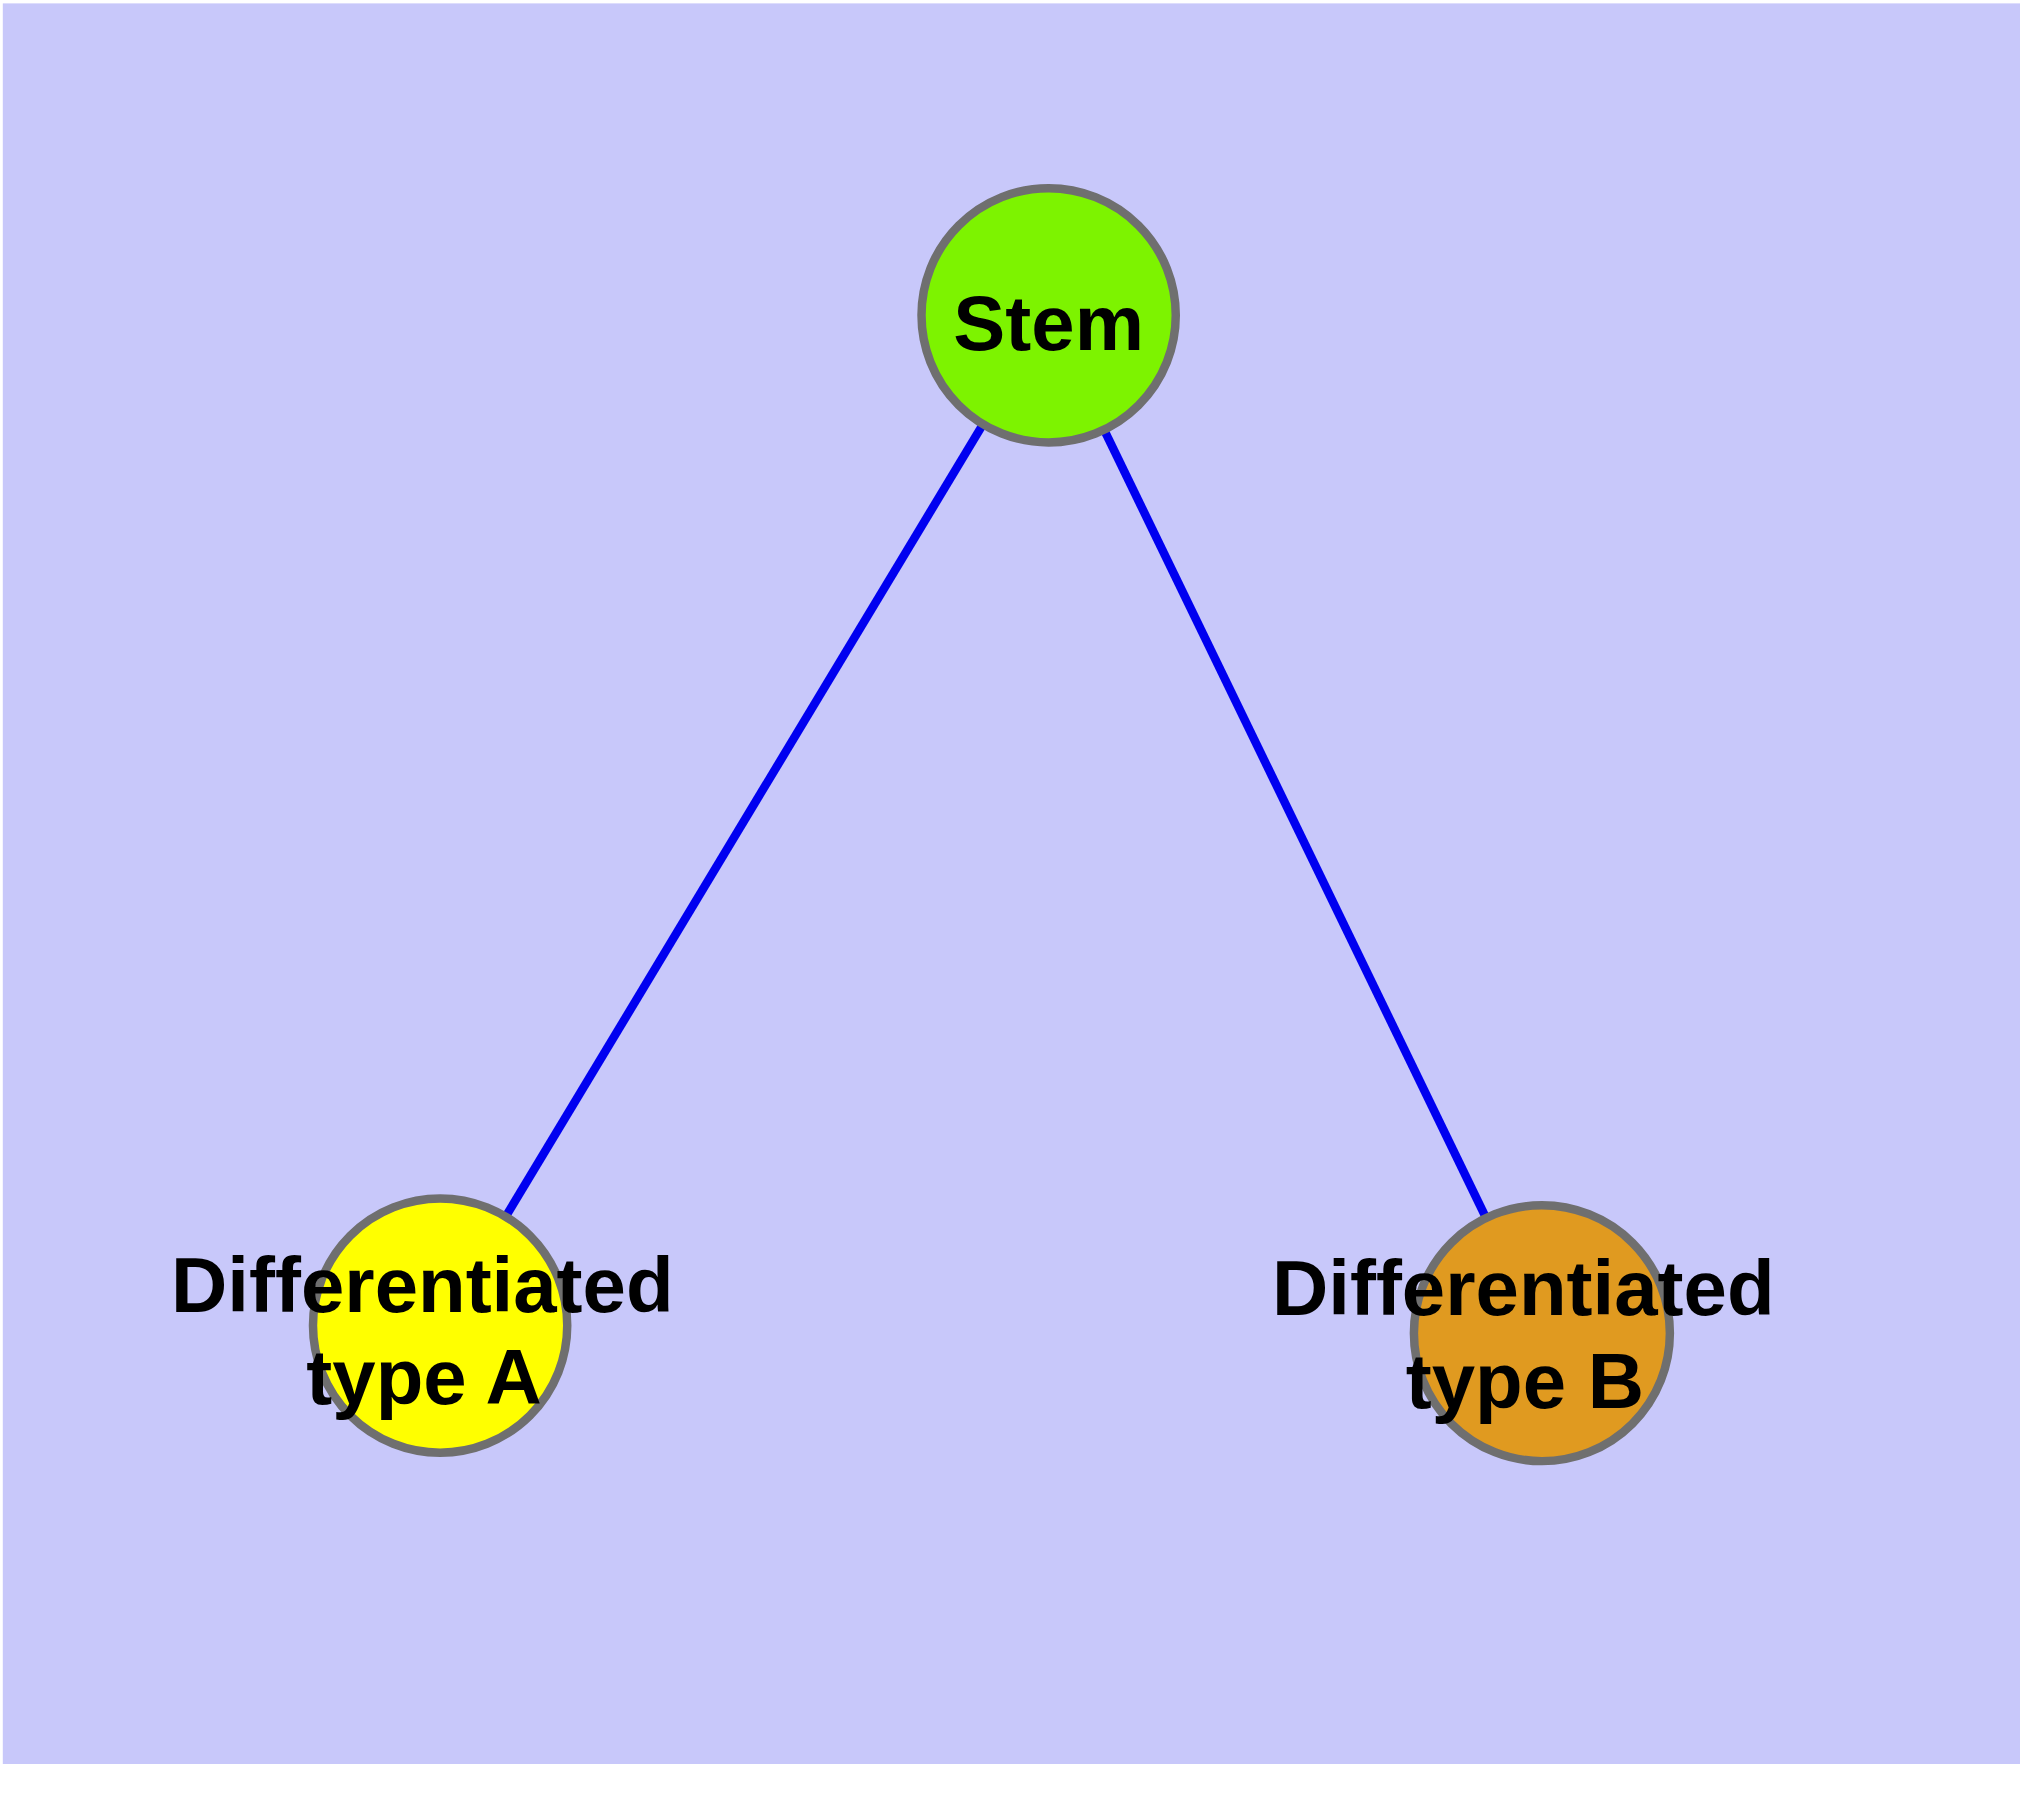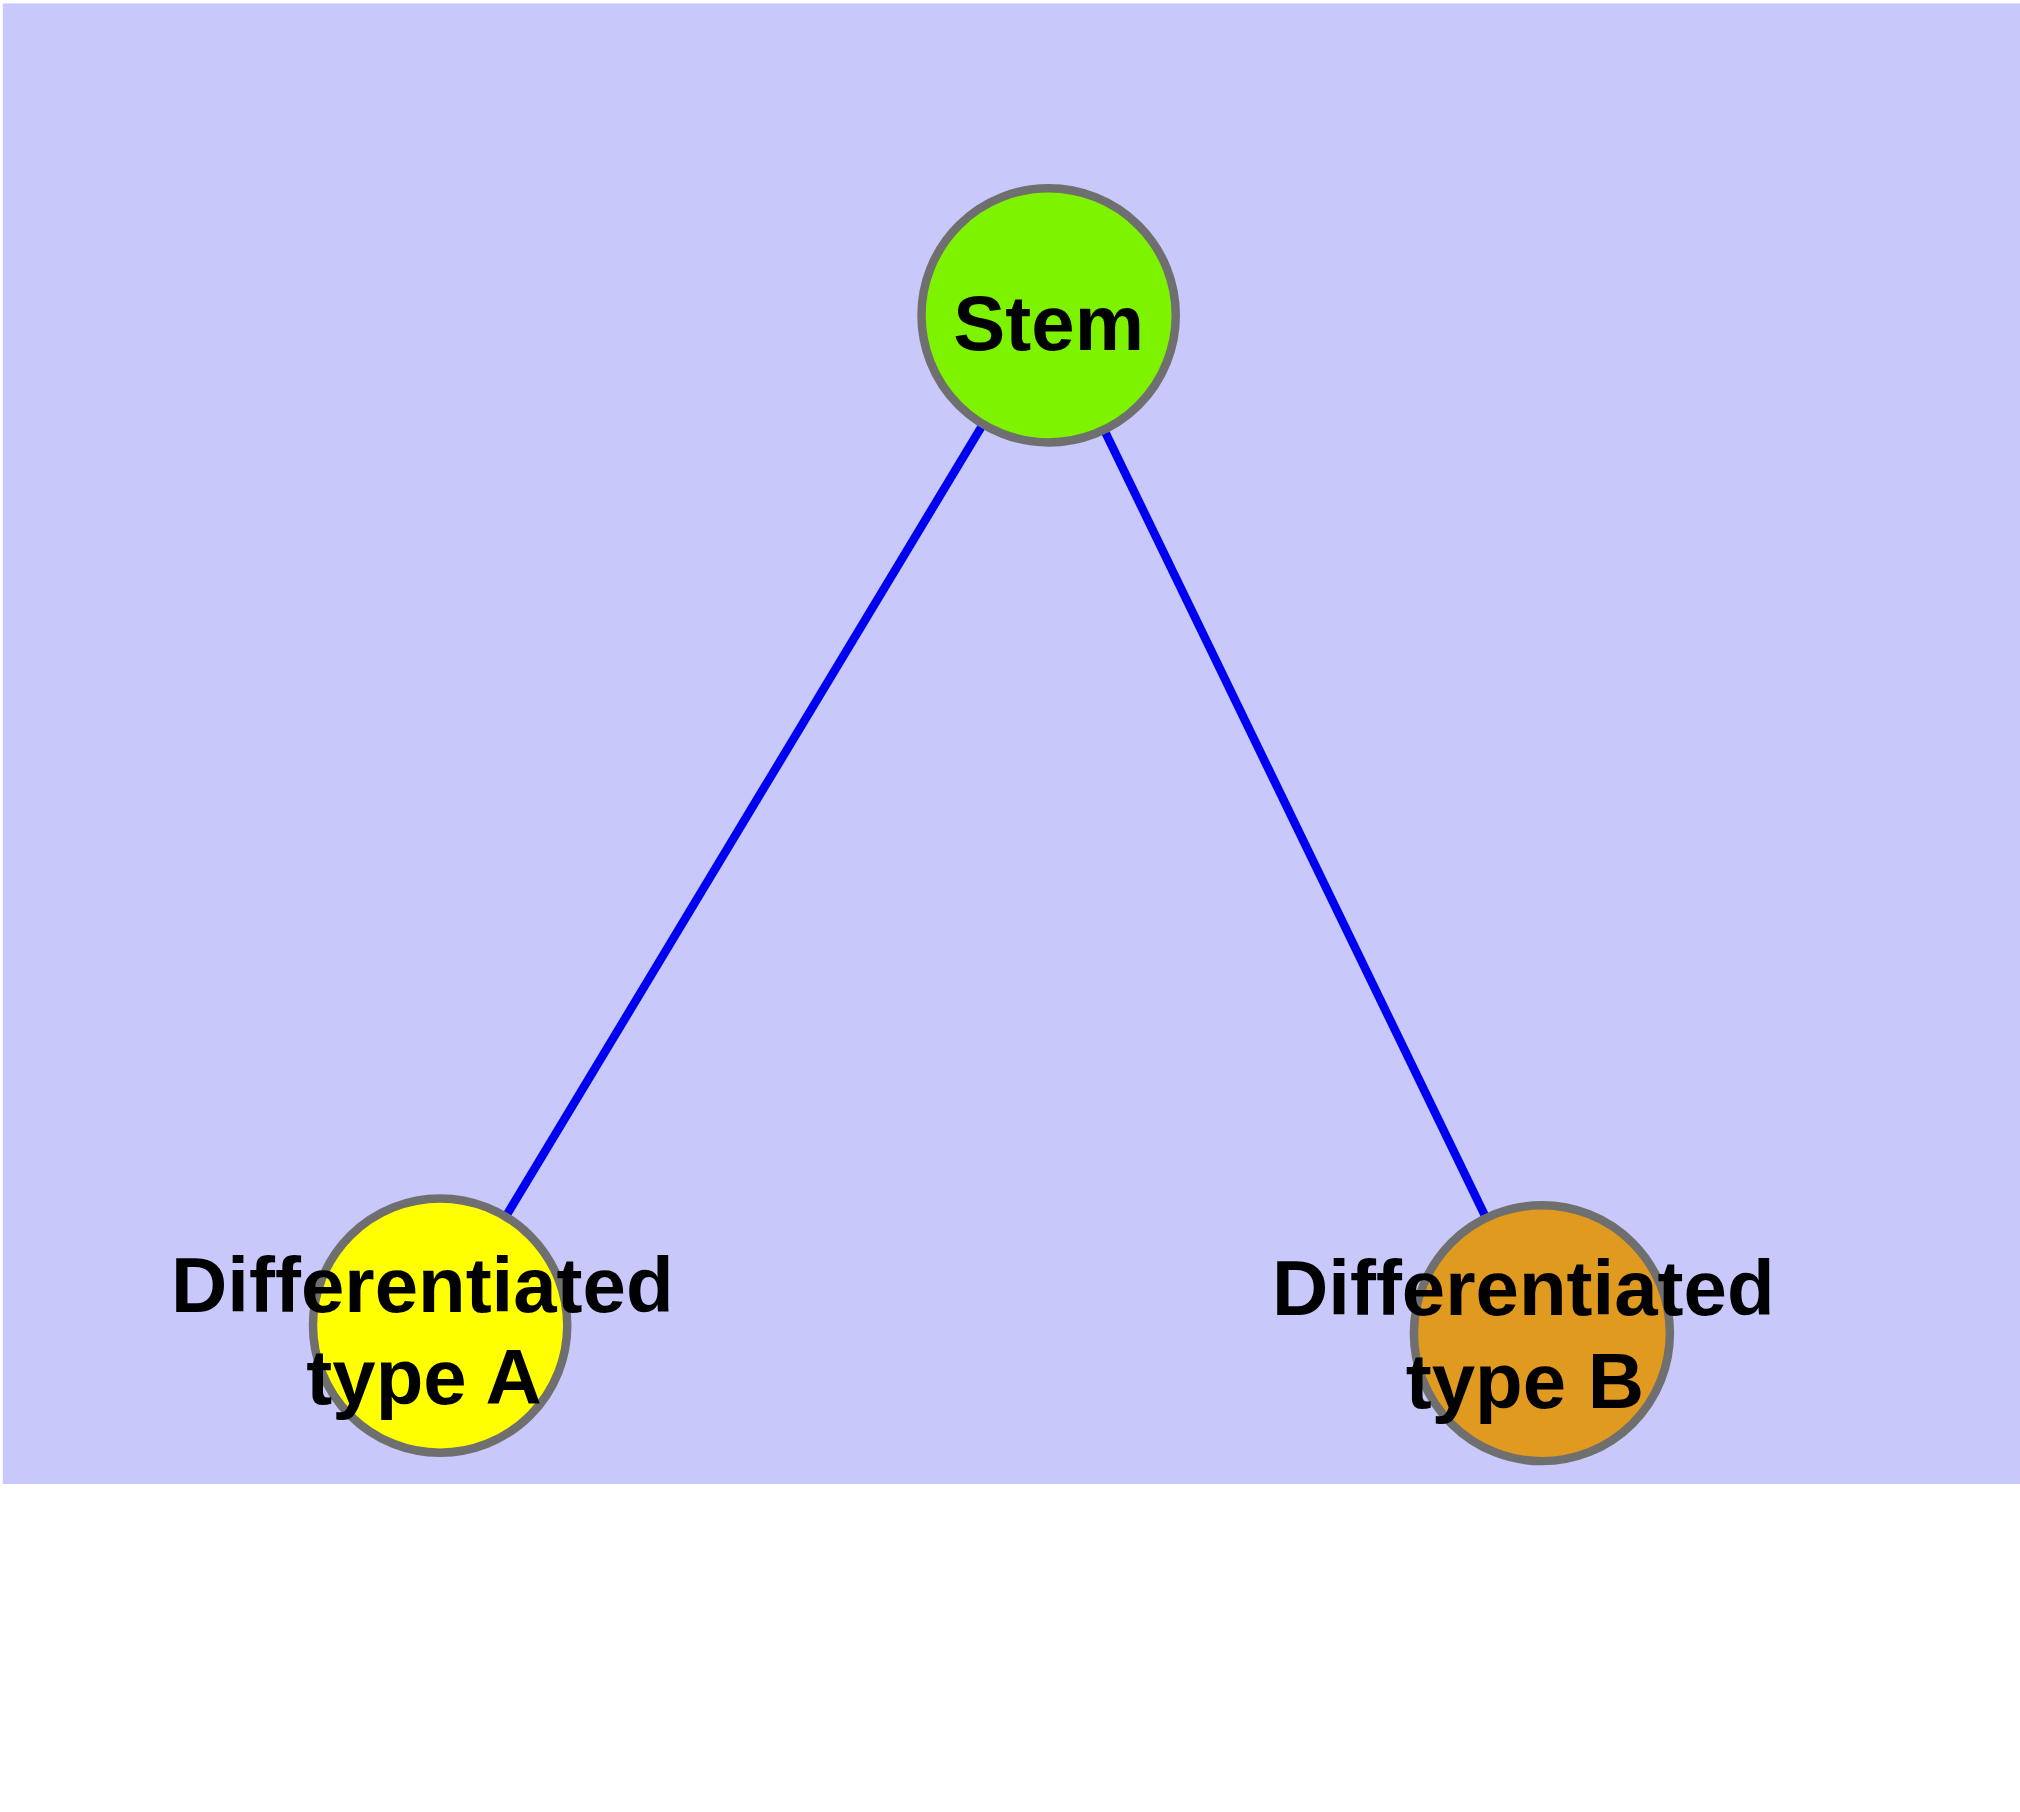--- a/index.html
+++ b/index.html
@@ -3,21 +3,21 @@
 <meta charset="utf-8">
 <style>
   html, body {
     margin: 0;
     padding: 0;
     background: #ffffff;
   }
   .canvas-wrap {
     position: relative;
     width: 2021px;
-    height: 1484px;
+    height: 1764px;
     background: #ffffff;
     overflow: hidden;
   }
   .canvas-wrap svg {
     display: block;
     width: 2021px;
     height: 1812px;
   }
   .node-label {
     font-family: "Liberation Sans", sans-serif;

